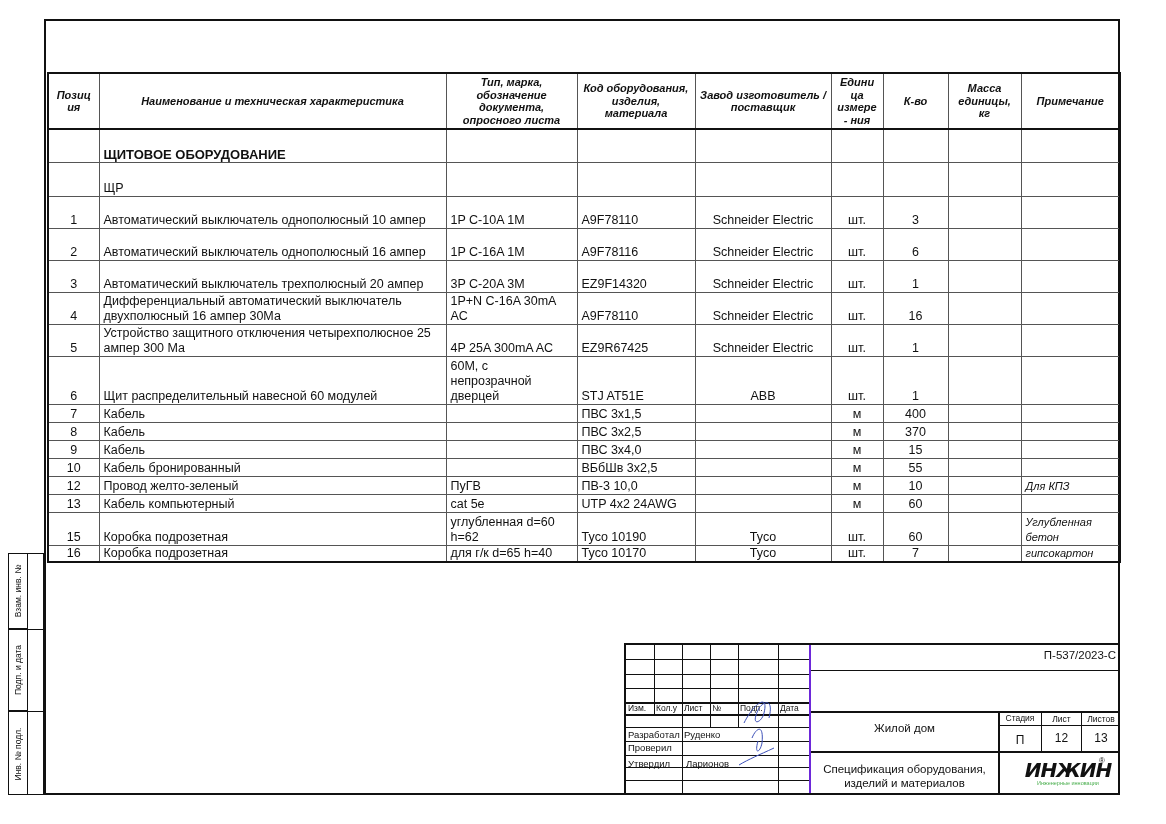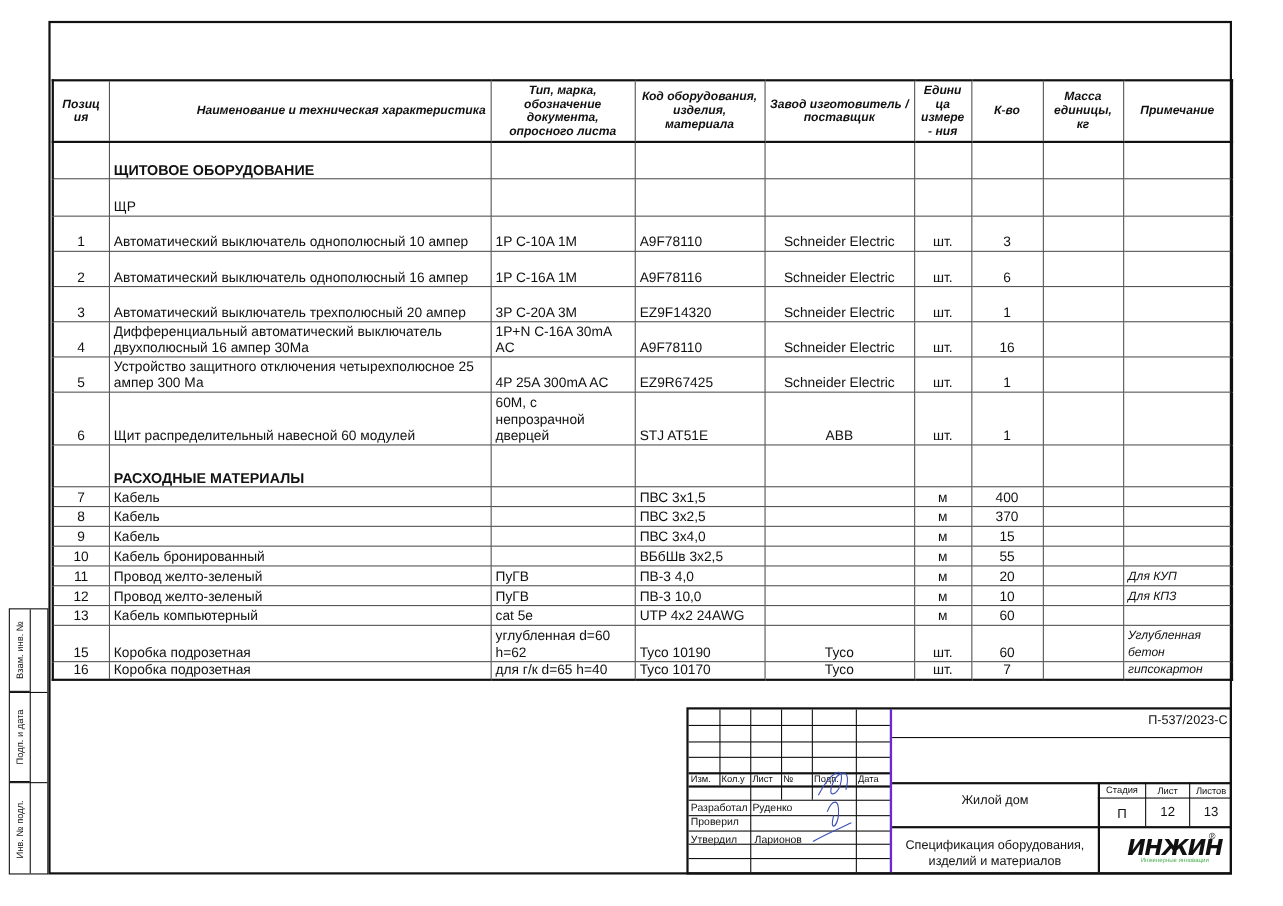--- a/index.html
+++ b/index.html
@@ -1,21 +1,21 @@
 <!DOCTYPE html>
 <html><head>
 <meta charset="utf-8">
 <style>
   html,body{margin:0;padding:0;background:#fff;}
   body{width:1166px;height:824px;position:relative;overflow:hidden;font-family:"Liberation Sans",sans-serif;color:#111;}
   .frame{position:absolute;left:44px;top:19px;width:1076px;height:776px;border:2px solid #111;box-sizing:border-box;}
   table.spec{position:absolute;left:47px;top:72px;width:1072px;border-collapse:collapse;table-layout:fixed;font-size:12.5px;}
   table.spec td, table.spec th{border:1px solid #555;padding:0 4px;vertical-align:bottom;line-height:15px;overflow:hidden;}
   table.spec thead th{font-style:italic;font-weight:bold;font-size:11px;line-height:12.5px;text-align:center;vertical-align:middle;height:54px;border-top:2px solid #111;border-bottom:2px solid #111;}
-  table.spec thead th.left{text-align:right;}
+  table.spec thead th.left{text-align:center;}
   table.spec tr > *:first-child{border-left:2px solid #111;}
   table.spec tr > *:last-child{border-right:2px solid #111;}
   table.spec tbody tr:last-child td{border-bottom:2px solid #111;}
   td.pos{text-align:center;}
   td.c{text-align:center;}
   td.note{font-style:italic;font-size:11px;line-height:13px;}
   td.section{font-weight:bold;font-size:13px;padding-bottom:2px;}
   
   .side{position:absolute;left:8px;top:553px;width:36px;height:242px;border:1px solid #111;box-sizing:border-box;}
   .side .cell{position:absolute;left:0;width:18px;border-bottom:1px solid #111;box-sizing:border-box;}
@@ -153,31 +153,20 @@
         <td class="pos">6</td>
         <td>Щит распределительный навесной 60 модулей</td>
         <td>60M, с непрозрачной дверцей</td>
         <td>STJ AT51E</td>
         <td class="c">ABB</td>
         <td class="c">шт.</td>
         <td class="c">1</td>
         <td></td>
         <td class="note"></td>
       </tr>
-      <tr style="height: 38px;">
-        <td></td>
-        <td class="section">РАСХОДНЫЕ МАТЕРИАЛЫ</td>
-        <td></td>
-        <td></td>
-        <td></td>
-        <td></td>
-        <td></td>
-        <td></td>
-        <td></td>
-      </tr>
       <tr style="height: 18px;">
         <td class="pos">7</td>
         <td>Кабель</td>
         <td></td>
         <td>ПВС 3х1,5</td>
         <td class="c"></td>
         <td class="c">м</td>
         <td class="c">400</td>
         <td></td>
         <td class="note"></td>
@@ -207,31 +196,20 @@
       <tr style="height: 18px;">
         <td class="pos">10</td>
         <td>Кабель  бронированный</td>
         <td></td>
         <td>ВБбШв  3х2,5</td>
         <td class="c"></td>
         <td class="c">м</td>
         <td class="c">55</td>
         <td></td>
         <td class="note"></td>
-      </tr>
-      <tr style="height: 18px;">
-        <td class="pos">11</td>
-        <td>Провод желто-зеленый</td>
-        <td>ПуГВ</td>
-        <td>ПВ-3  4,0</td>
-        <td class="c"></td>
-        <td class="c">м</td>
-        <td class="c">20</td>
-        <td></td>
-        <td class="note">Для КУП</td>
       </tr>
       <tr style="height: 18px;">
         <td class="pos">12</td>
         <td>Провод желто-зеленый</td>
         <td>ПуГВ</td>
         <td>ПВ-3  10,0</td>
         <td class="c"></td>
         <td class="c">м</td>
         <td class="c">10</td>
         <td></td>

